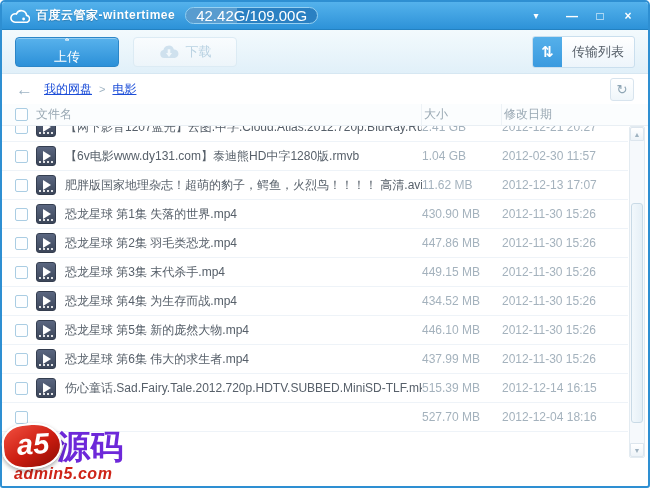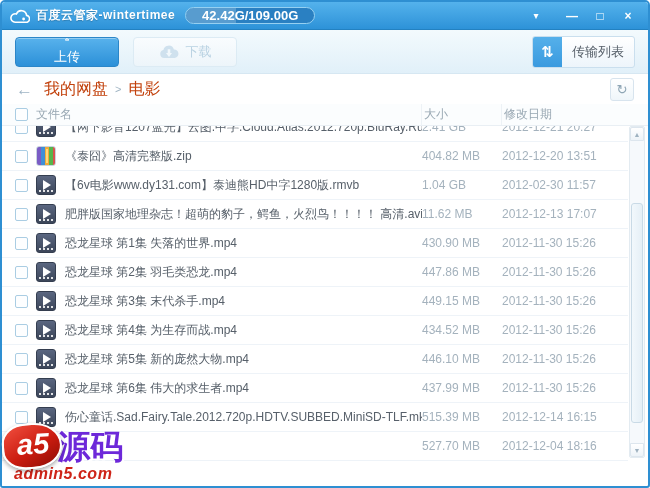--- a/index.html
+++ b/index.html
@@ -19,22 +19,22 @@
     padding:0 8px;box-sizing:border-box;
   }
   .app-logo{width:20px;height:16px;margin-right:6px;flex:0 0 auto;}
   .app-title{color:#fff;font-size:12px;font-weight:bold;letter-spacing:.5px;text-shadow:0 1px 1px rgba(0,0,0,.2);text-align:center;}
   .quota-pill{
     position:relative;margin-left:10px;height:15px;min-width:128px;border-radius:9px;
     background:#2a80c2;border:1px solid #96d0f1;overflow:hidden;
   }
   .quota-fill{position:absolute;left:0;top:0;bottom:0;width:39%;background:rgba(255,255,255,.22);}
   .quota-text{
-    position:relative;display:block;text-align:center;color:#fff;font-size:13px;
-    line-height:15px;font-weight:bold;padding:0 10px;white-space:nowrap;
+    position:relative;display:block;text-align:center;color:#fff;font-size:15px;
+    line-height:15px;font-weight:normal;padding:0 10px;white-space:nowrap;
   }
   .win-controls{margin-left:auto;display:flex;align-items:center;gap:4px;}
   .win-btn{
     width:24px;height:18px;display:flex;align-items:center;justify-content:center;
     color:#fff;font-size:12px;font-weight:bold;cursor:default;border-radius:2px;
   }
   .win-btn.menu{margin-right:8px;font-size:10px;}
   
   .toolbar{
     height:44px;background:linear-gradient(#f3fafd,#e1f0f9);
@@ -59,21 +59,21 @@
     background:linear-gradient(#ffffff,#edf5fb);
   }
   .transfer-ic{
     width:29px;background:linear-gradient(#55b0ea,#3a9adf);color:#fff;
     display:flex;align-items:center;justify-content:center;font-size:15px;font-weight:bold;
   }
   .transfer-label{display:flex;align-items:center;padding:12px 10px;color:#57606a;font-size:13px;}
   
   .crumb-row{height:30px;background:#fff;display:flex;align-items:center;padding:0 14px;box-sizing:border-box;}
   .back-arrow{color:#9db3c4;font-size:17px;font-weight:bold;margin-right:11px;line-height:1;}
-  .crumb{color:#c2410c;font-size:16px;}
+  .crumb{color:#1d4ed8;font-size:12px;text-decoration:underline;}
   .crumb-sep{color:#9fb3c2;font-size:11px;margin:0 7px;}
   .refresh-btn{
     margin-left:auto;width:22px;height:21px;border:1px solid #d8e4ee;border-radius:3px;
     background:linear-gradient(#fff,#eff6fa);color:#8fa6b5;font-size:13px;
     display:flex;align-items:center;justify-content:center;
   }
   
   .thead{
     height:22px;display:flex;align-items:center;background:#fbfdfe;
     border-bottom:1px solid #e9eff4;color:#99a8b3;font-size:12px;box-sizing:border-box;
@@ -210,27 +210,20 @@
       <div class="checkbox"></div>
       <div class="file-icon icon-video">
           <span class="play"></span>
         </div>
       <div class="file-name">【网下影音1207蓝光】云图.中字.Cloud.Atlas.2012.720p.BluRay.Rus.HDCLUB...</div>
       <div class="file-size">2.41 GB</div>
       <div class="file-date">2012-12-21 20:27</div>
     </div>
       <div class="file-row">
       <div class="checkbox"></div>
-      <div class="file-icon icon-zip"></div>
-      <div class="file-name">《泰囧》高清完整版.zip</div>
-      <div class="file-size">404.82 MB</div>
-      <div class="file-date">2012-12-20 13:51</div>
-    </div>
-      <div class="file-row">
-      <div class="checkbox"></div>
       <div class="file-icon icon-video">
           <span class="play"></span>
         </div>
       <div class="file-name">【6v电影www.dy131.com】泰迪熊HD中字1280版.rmvb</div>
       <div class="file-size">1.04 GB</div>
       <div class="file-date">2012-02-30 11:57</div>
     </div>
       <div class="file-row">
       <div class="checkbox"></div>
       <div class="file-icon icon-video">

